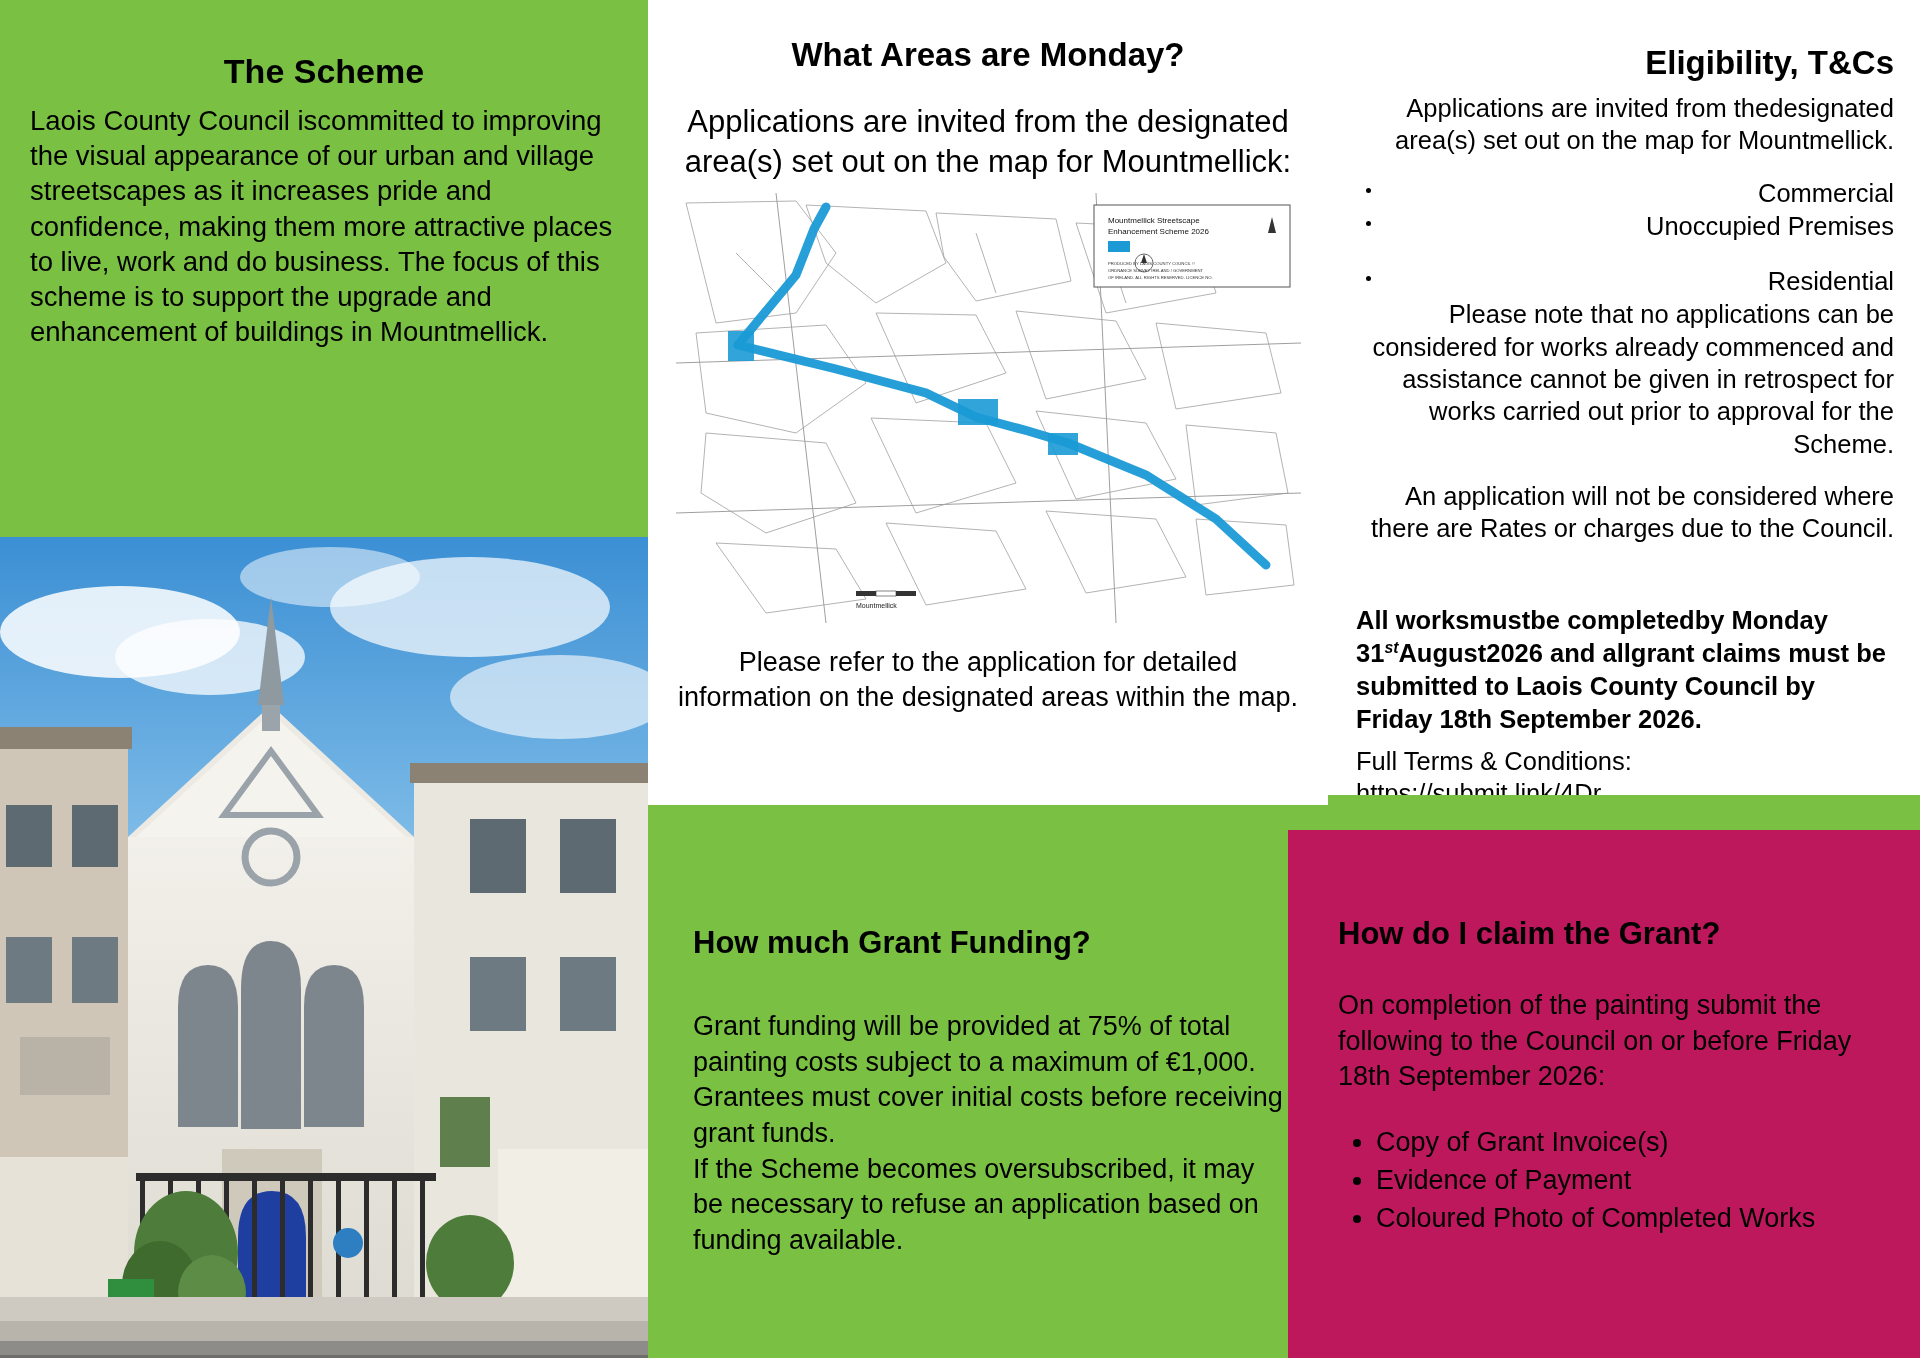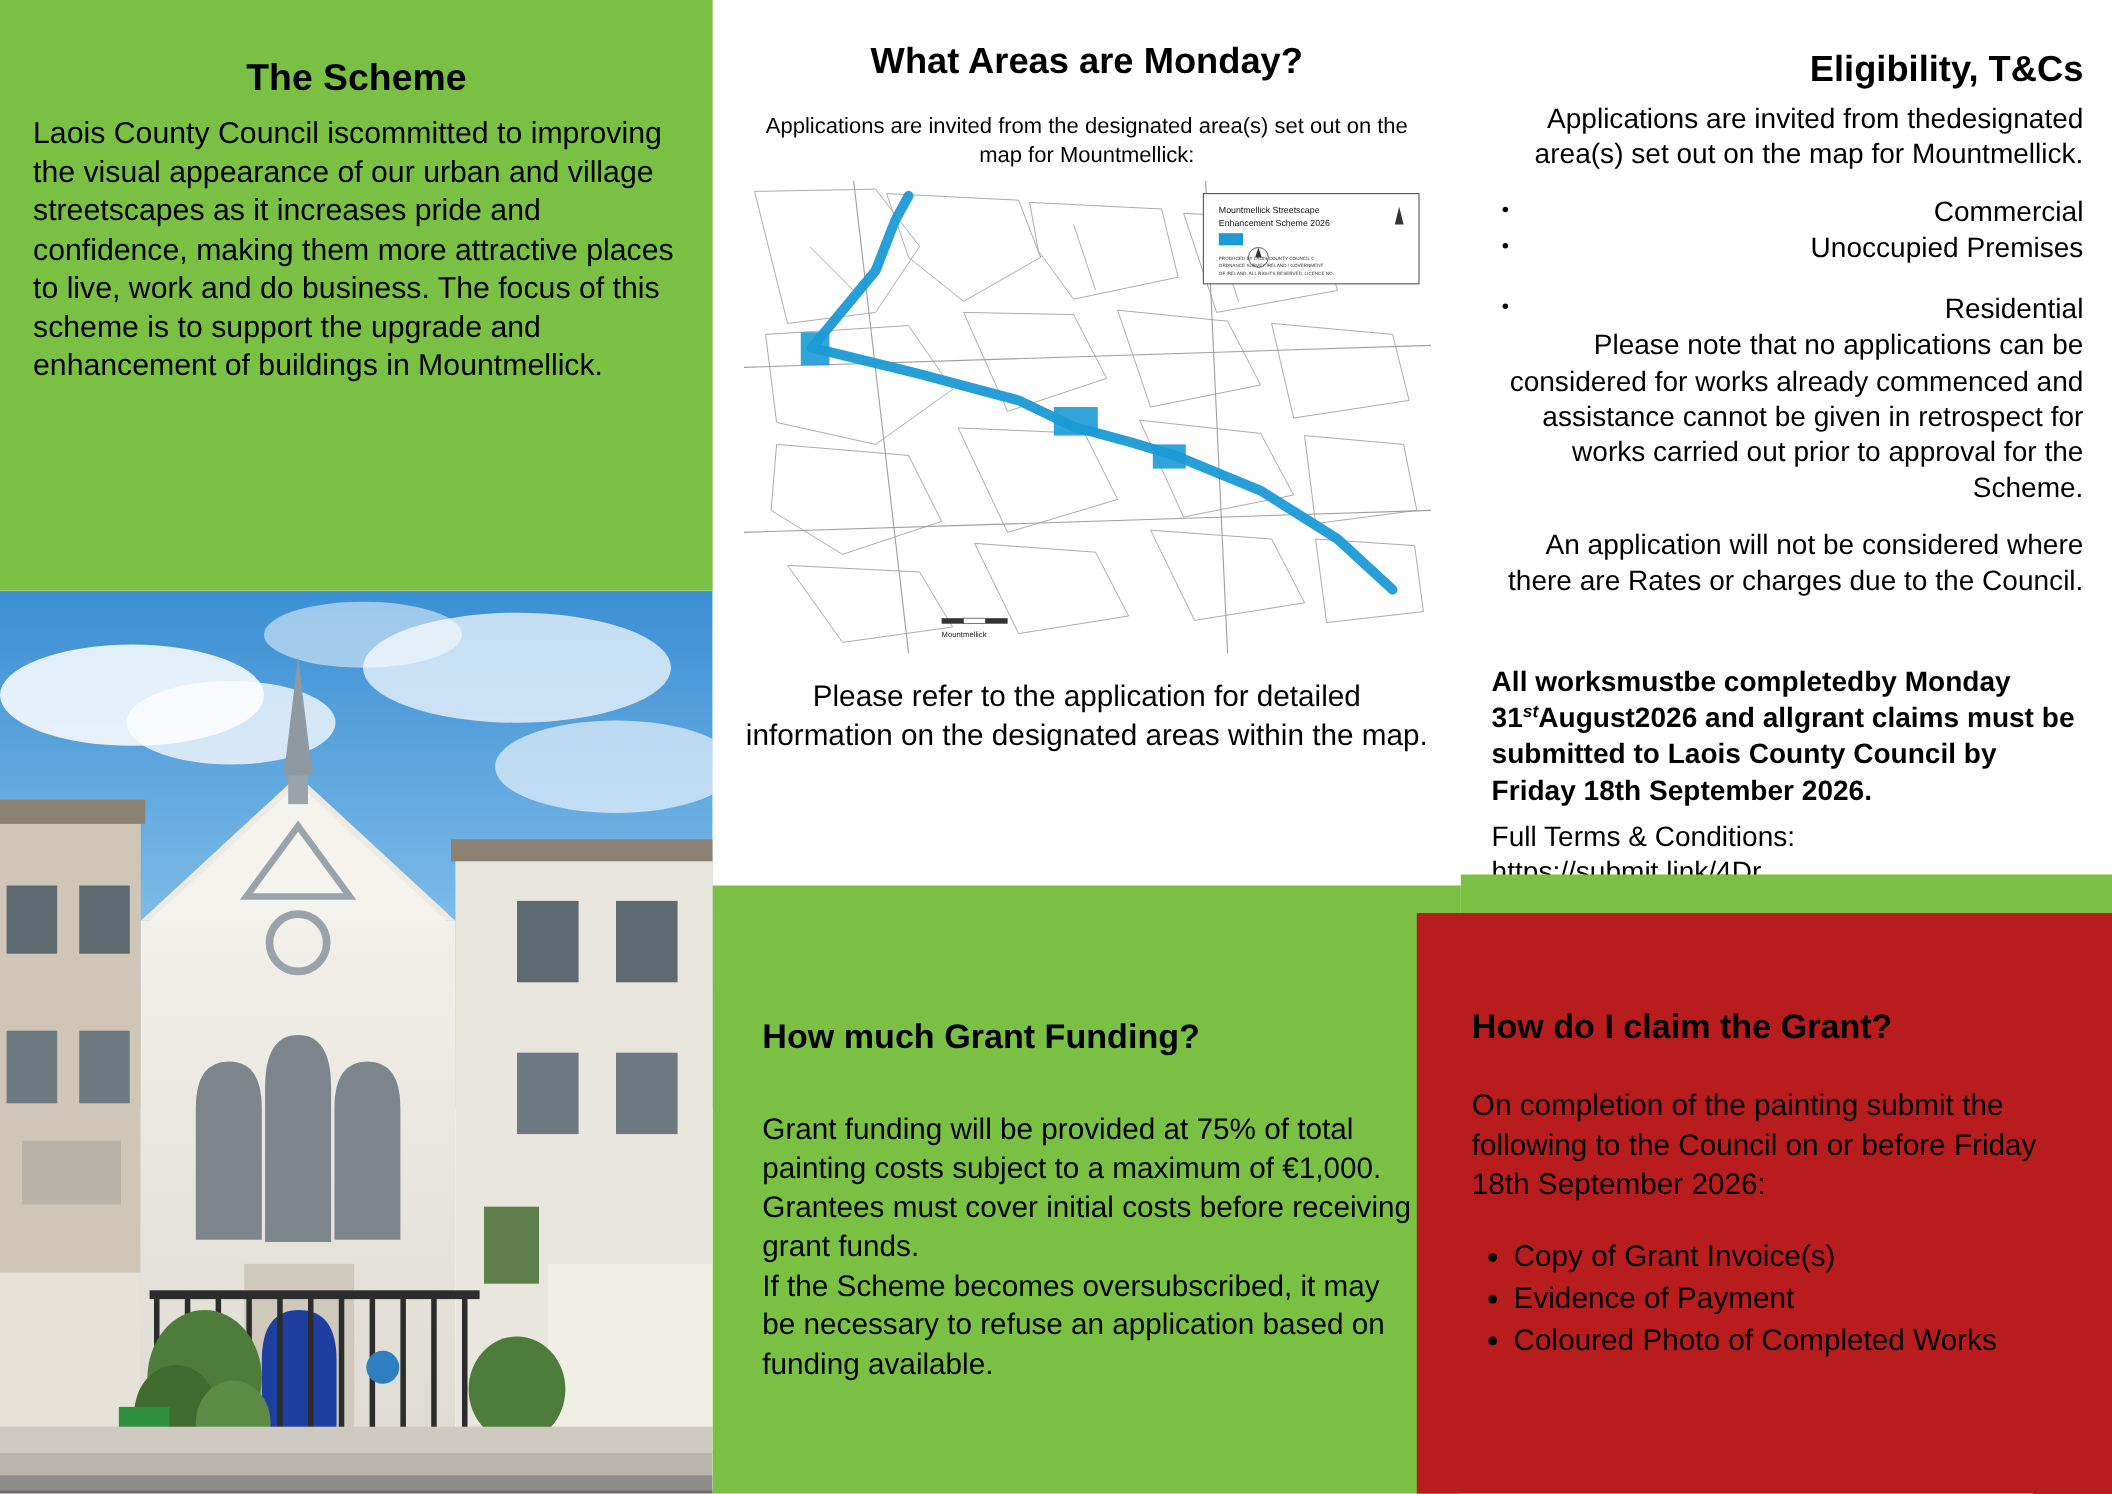--- a/index.html
+++ b/index.html
@@ -49,21 +49,21 @@
   #areas-title {
     text-align: center;
     font-size: 33px;
     font-weight: bold;
     color: #000;
     margin-top: 18px;
     margin-bottom: 22px;
   }
   #areas-intro {
     text-align: center;
-    font-size: 20px;
+    font-size: 31px;
     line-height: 1.3;
     color: #000;
     margin-bottom: 10px;
     margin-top: 28px;
   }
   #map-wrap {
     width: 625px; height: 430px;
     margin: 0 auto;
     background: #fff;
     position: relative;
@@ -146,21 +146,21 @@
   }
   
   #right-green-strip {
     left: 1328px; top: 795px; width: 592px; height: 35px;
     background: #7ac143;
   }
 
   
   #claim-panel {
     left: 1288px; top: 830px; width: 632px; height: 528px;
-    background: #b91c1c;
+    background: #be185d;
     padding: 0 36px;
   }
   #claim-title {
     font-size: 31px;
     font-weight: bold;
     color: #000;
     margin-top: 86px;
     margin-bottom: 36px;
     padding-left: 14px;
   }

